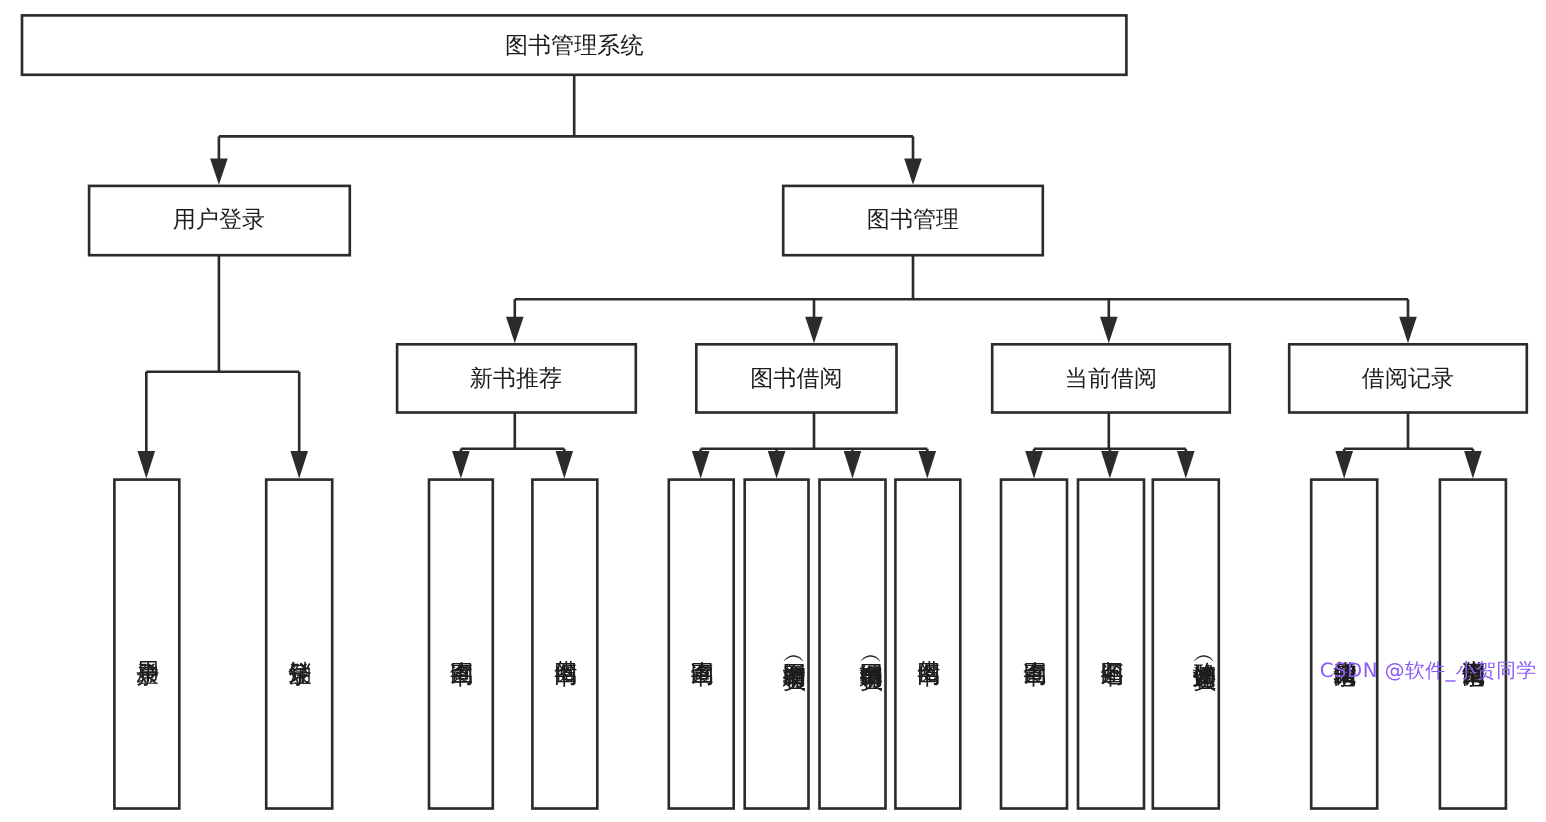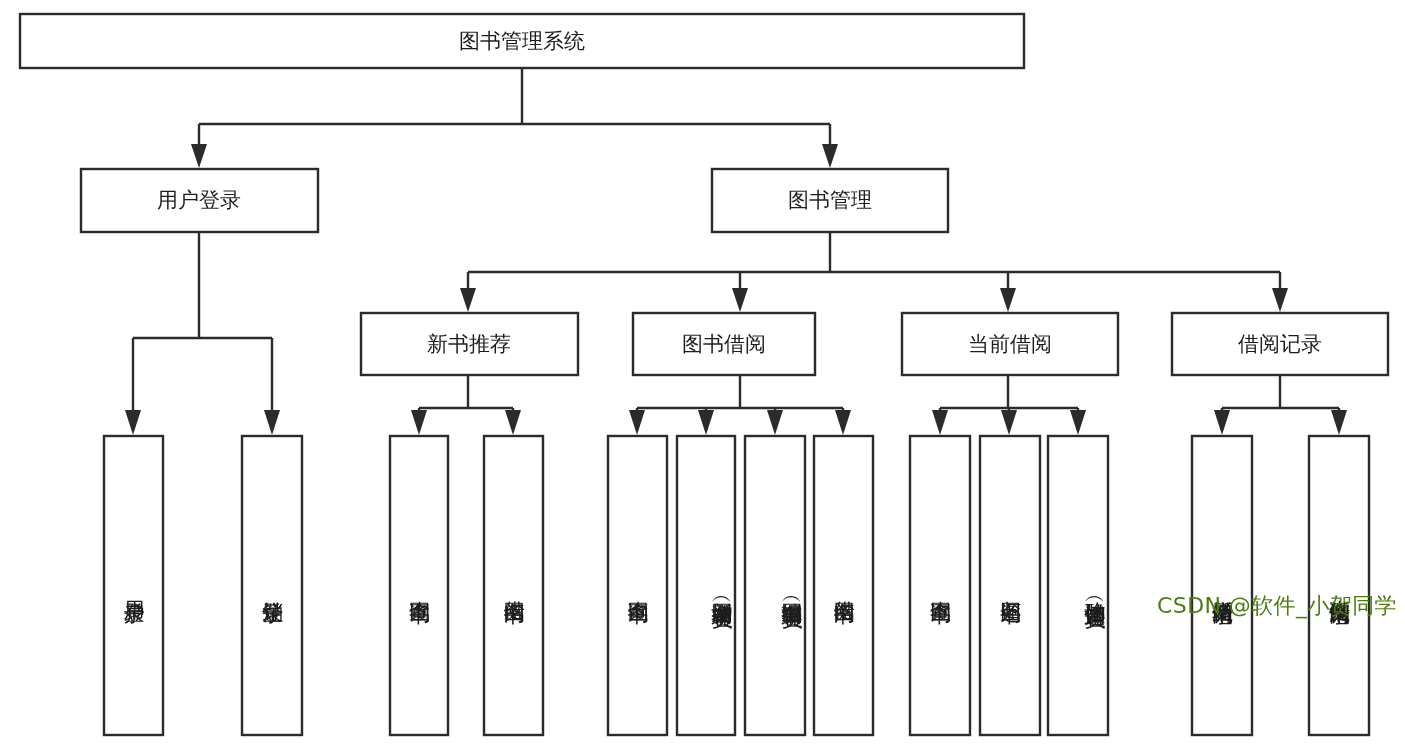--- a/index.html
+++ b/index.html
@@ -61,22 +61,22 @@
     letter-spacing: 1px;
     color: #1d1d1d;
     font-family: "DejaVu Sans", "Liberation Sans", sans-serif;
     white-space: nowrap;
     pointer-events: none;
   }
   .watermark {
     position: absolute;
     right: 8px;
     bottom: 4px;
-    font-size: 22px;
-    color: #4d7c0f;
+    font-size: 18px;
+    color: #8b5cf6;
     font-family: "DejaVu Sans", "Liberation Sans", sans-serif;
     letter-spacing: 0.4px;
     white-space: nowrap;
     text-align: center;
   }
 </style>
 </head>
 <body>
 
 <div id="diagram-root">

